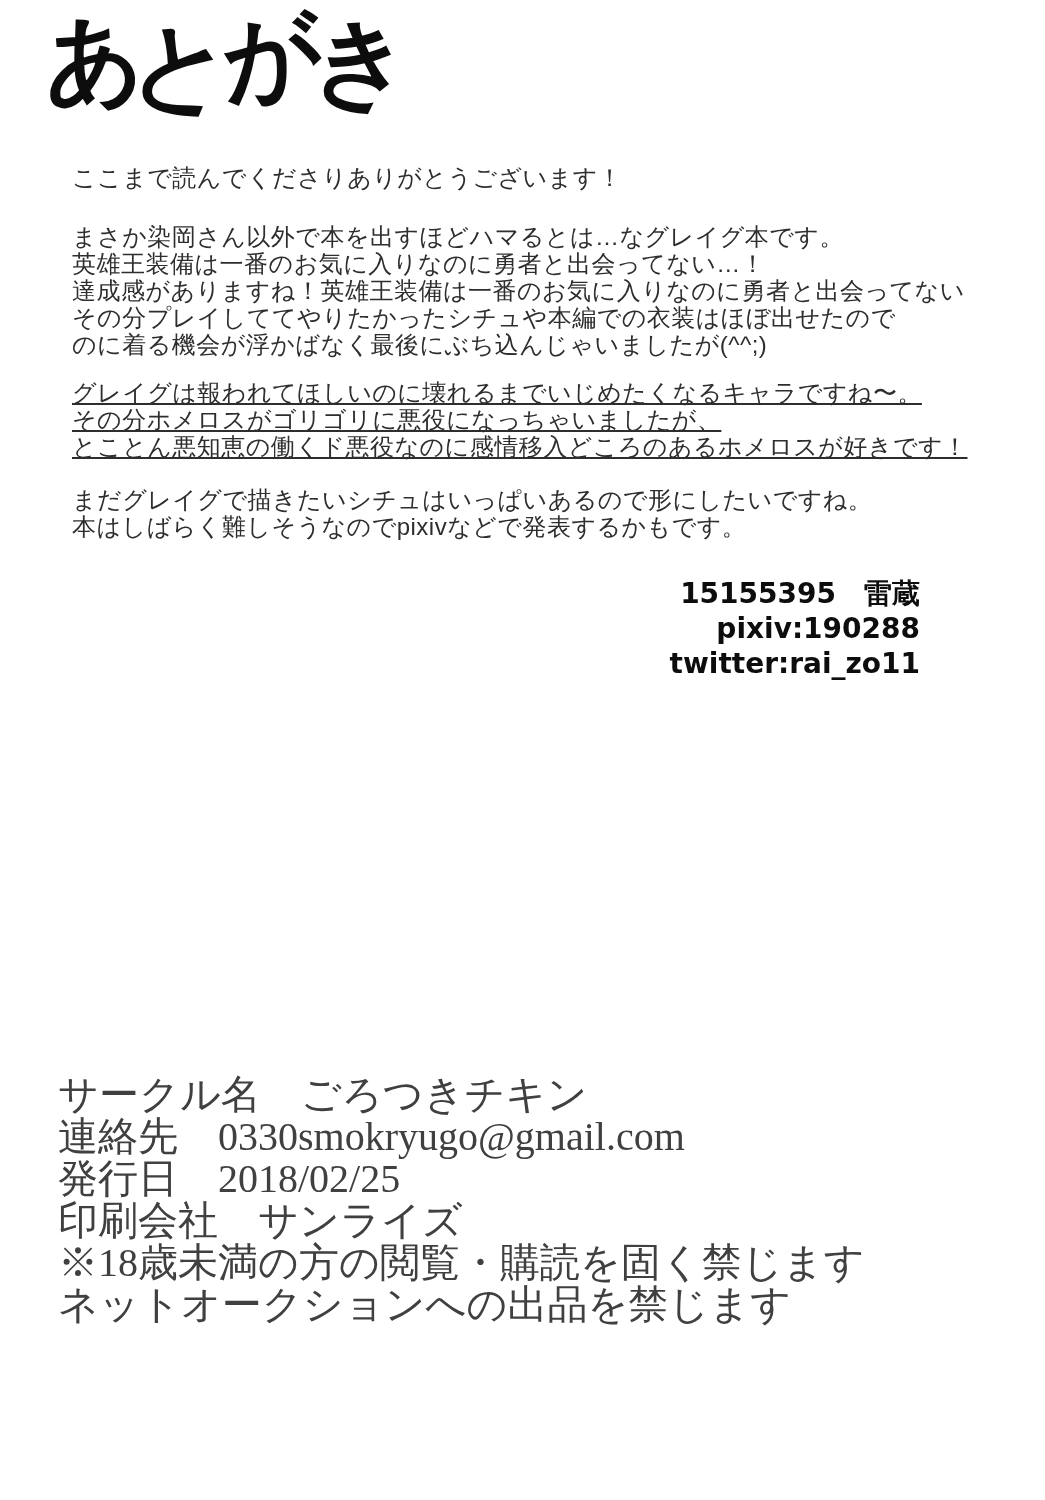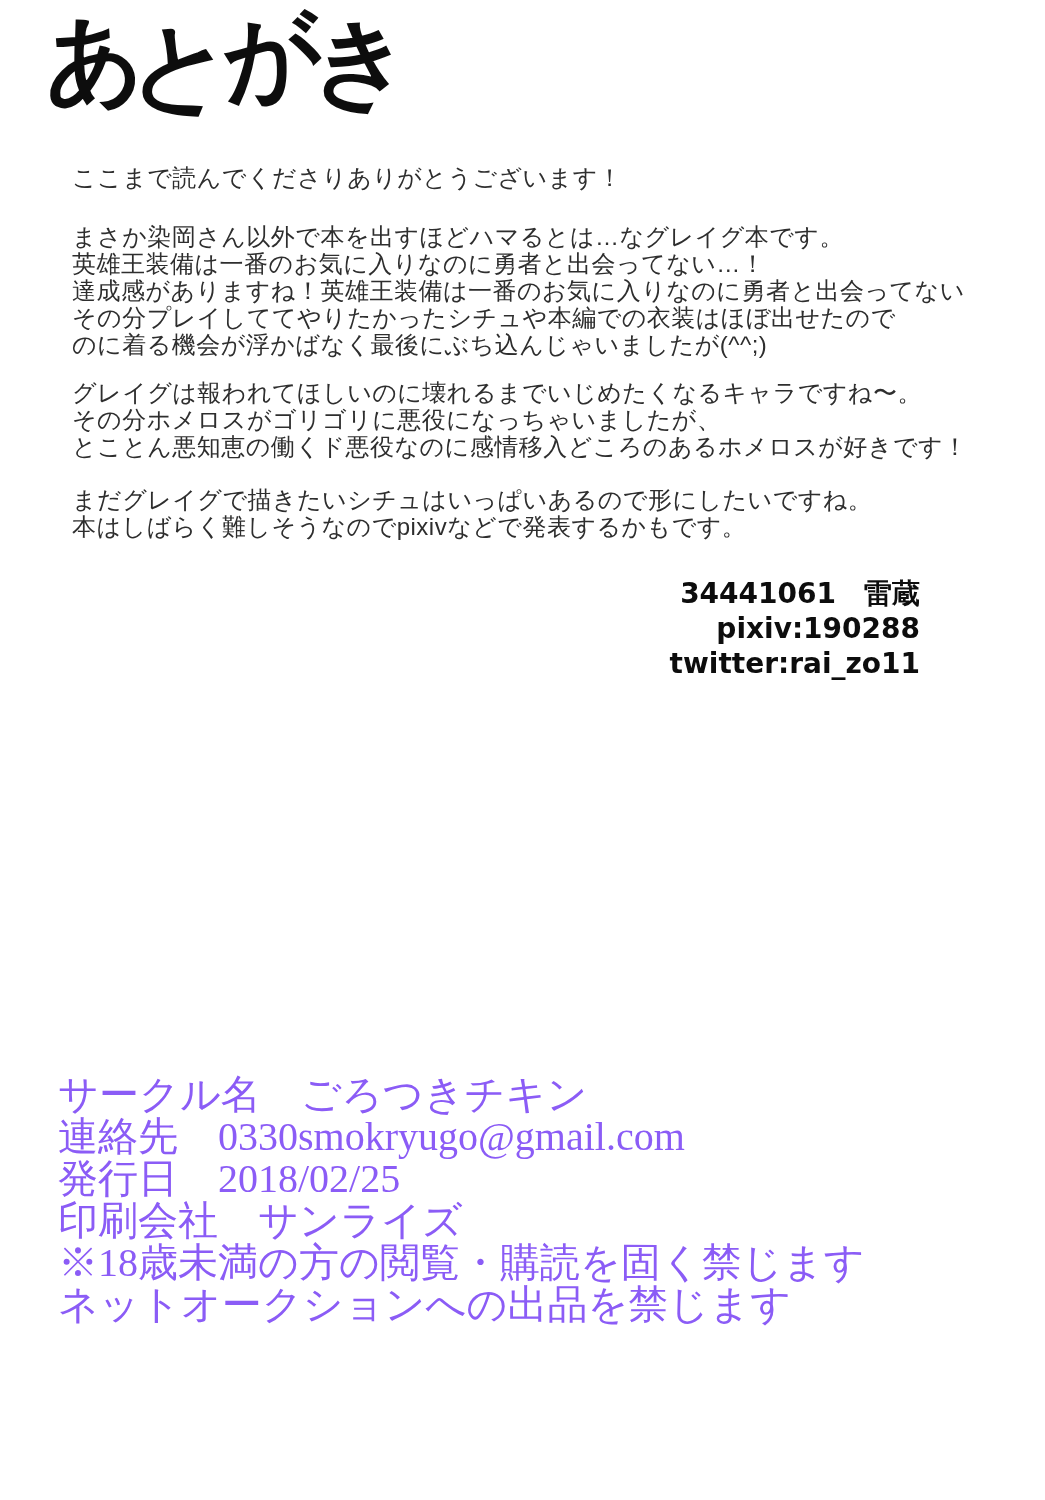--- a/index.html
+++ b/index.html
@@ -44,21 +44,21 @@
     width: 930px;
     font-size: 24px;
     line-height: 27px;
     font-weight: 400;
     color: #2e2e2e;
     letter-spacing: 0.5px;
   }
   .body-text p { margin: 12px; }
   .para-1 { margin-bottom: 32px !important; }
   .para-2 { margin-bottom: 21px !important; }
-  .para-3 { margin-bottom: 26px !important; }
+  .para-3 { margin-bottom: 26px !important; text-decoration: underline; }
   .line { display: block; white-space: nowrap; }
 
   
   .signature {
     position: absolute;
     right: 125px;
     top: 576px;
     text-align: right;
     font-family: "DejaVu Sans", sans-serif;
     font-weight: 700;
@@ -72,21 +72,21 @@
   
   .colophon {
     position: absolute;
     left: 58px;
     top: 1074px;
     width: 960px;
     font-family: "Liberation Serif", "DejaVu Serif", serif;
     font-size: 40px;
     line-height: 42px;
     font-weight: 400;
-    color: #8b5cf6;
+    color: #404040;
     letter-spacing: 0px;
   }
   .colophon .line { display: block; white-space: nowrap; }
 </style>
 </head>
 <body>
 
 <div class="page">
 
   <h1 class="title">
@@ -109,21 +109,21 @@
       <span class="line">その分ホメロスがゴリゴリに悪役になっちゃいましたが、</span>
       <span class="line">とことん悪知恵の働くド悪役なのに感情移入どころのあるホメロスが好きです！</span>
     </p>
     <p class="para-4">
       <span class="line">まだグレイグで描きたいシチュはいっぱいあるので形にしたいですね。</span>
       <span class="line">本はしばらく難しそうなのでpixivなどで発表するかもです。</span>
     </p>
   </div>
 
   <div class="signature">
-    <div>34441061　雷蔵</div>
+    <div>15155395　雷蔵</div>
     <div>pixiv:190288</div>
     <div>twitter:rai_zo11</div>
   </div>
 
   <div class="colophon">
     <span class="line">サークル名　ごろつきチキン</span>
     <span class="line">連絡先　0330smokryugo@gmail.com</span>
     <span class="line">発行日　2018/02/25</span>
     <span class="line">印刷会社　サンライズ</span>
     <span class="line">※18歳未満の方の閲覧・購読を固く禁じます</span>

